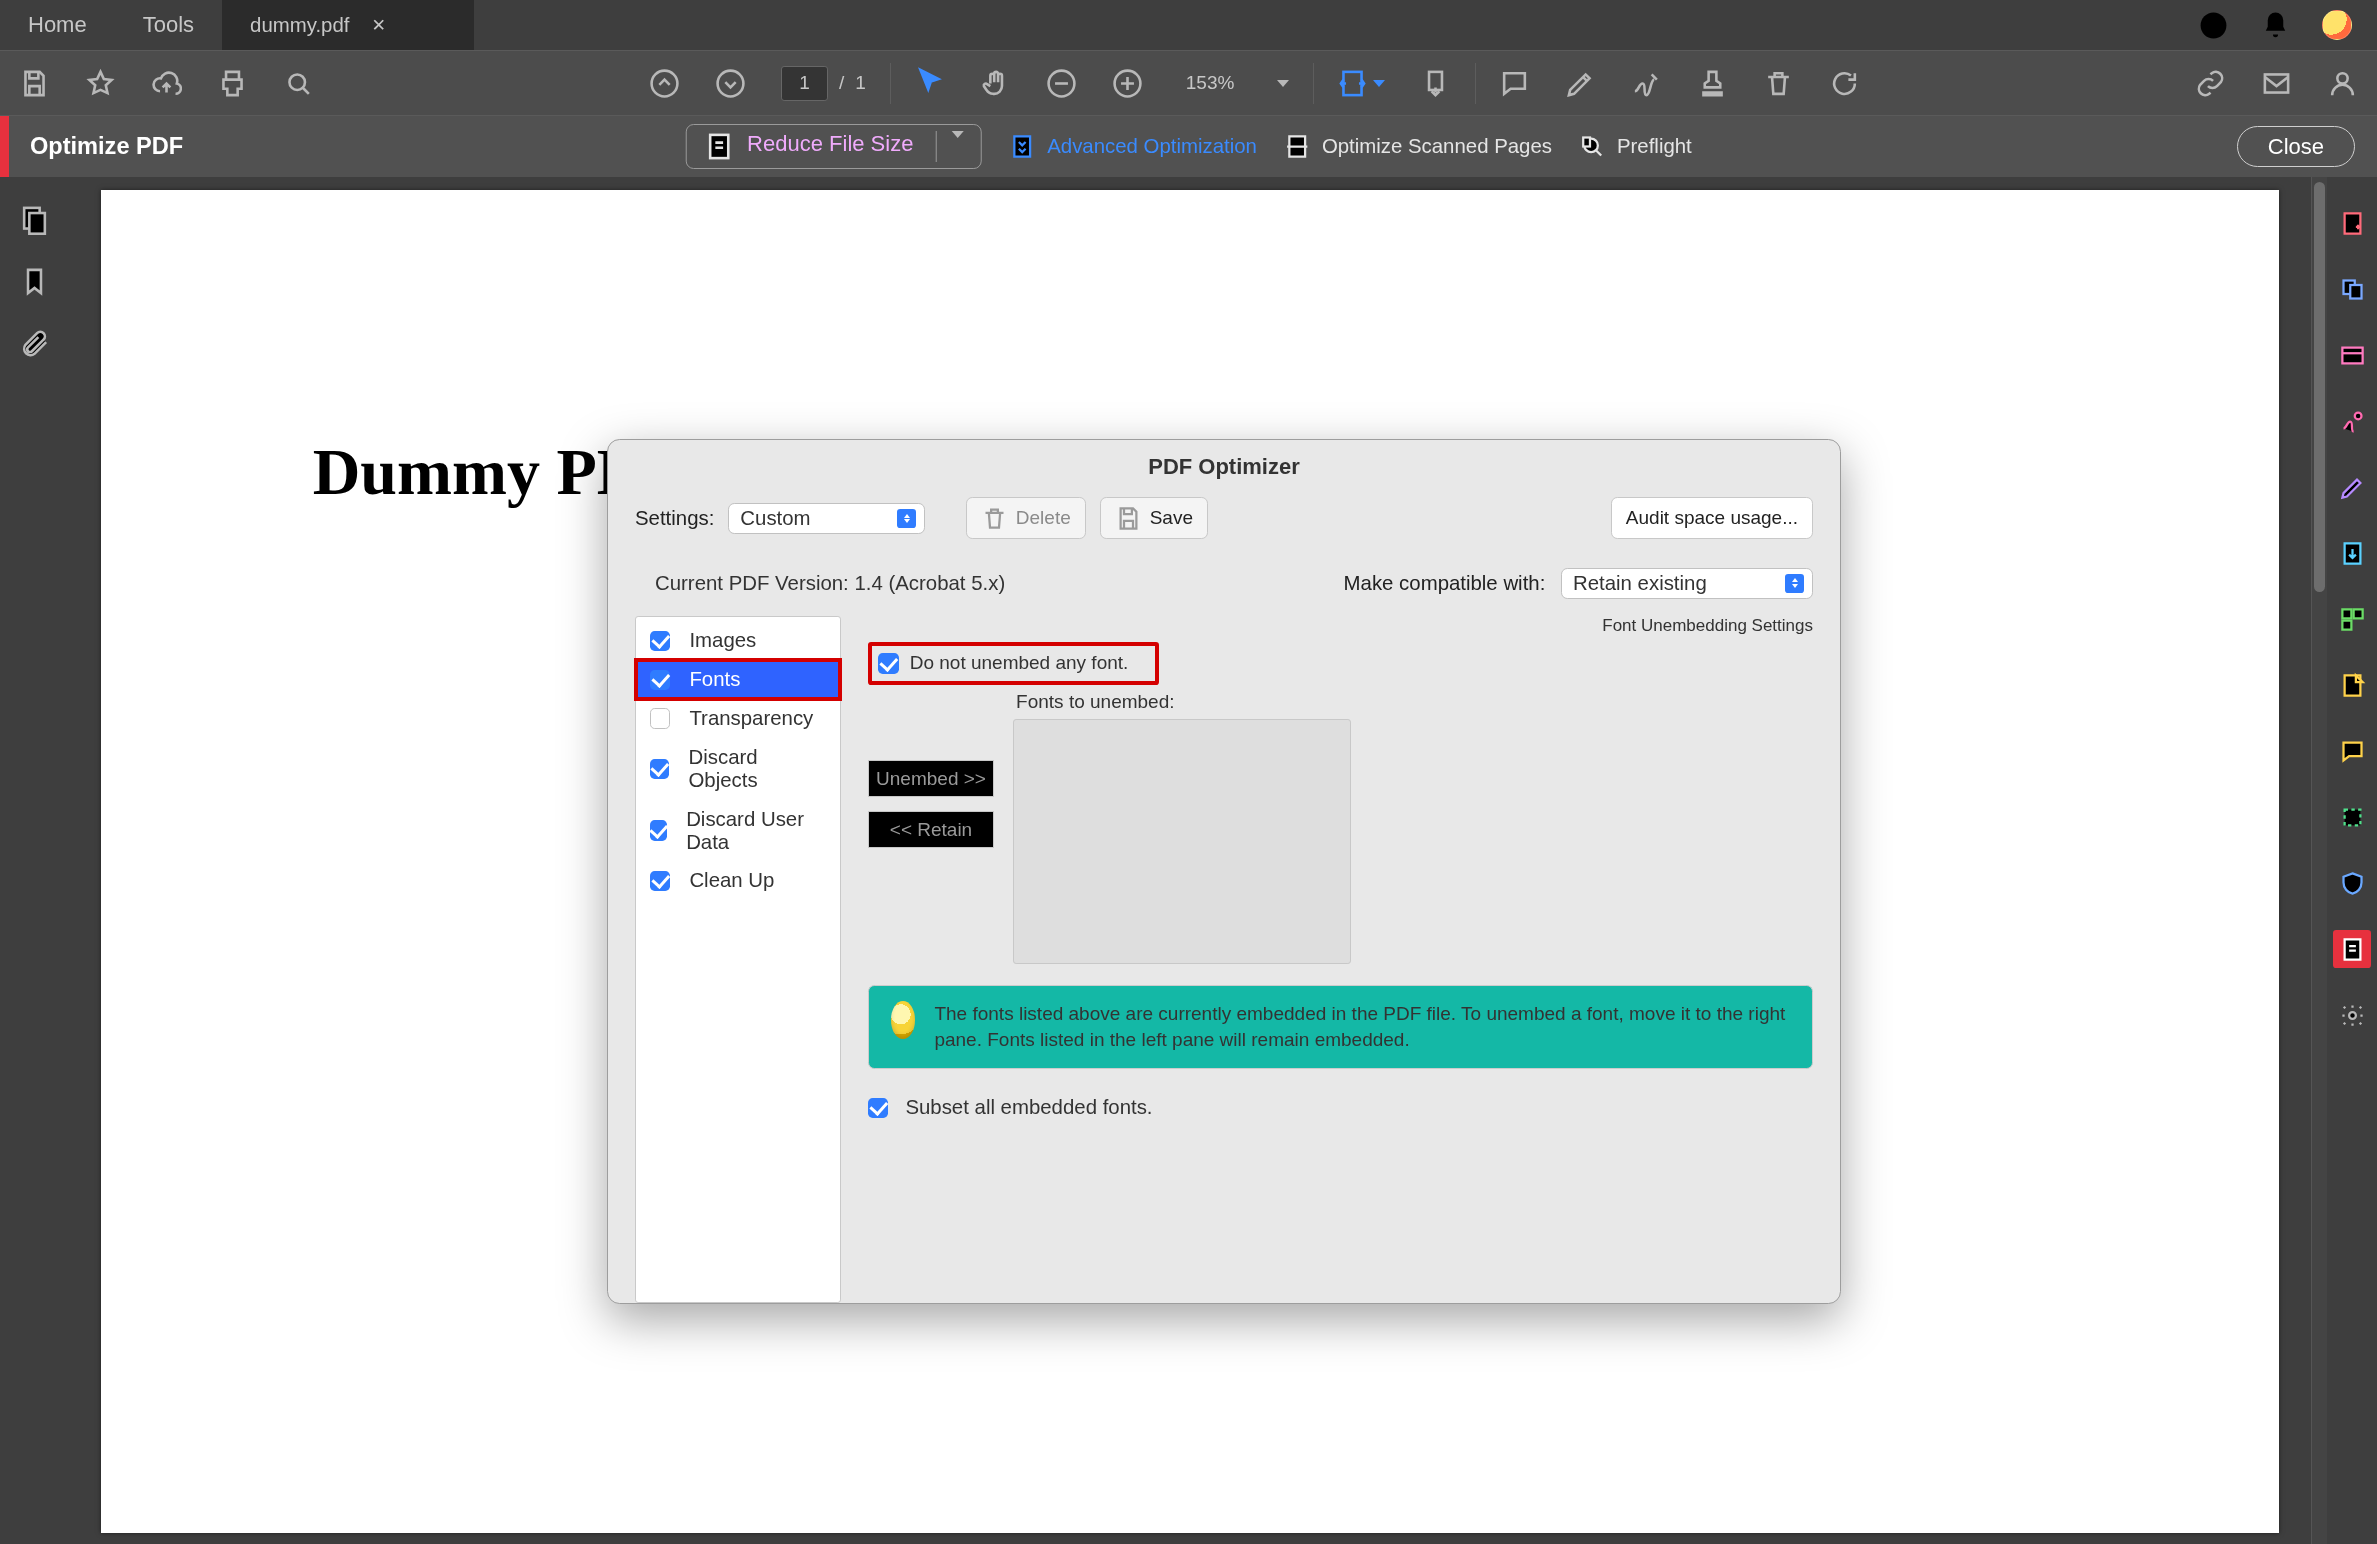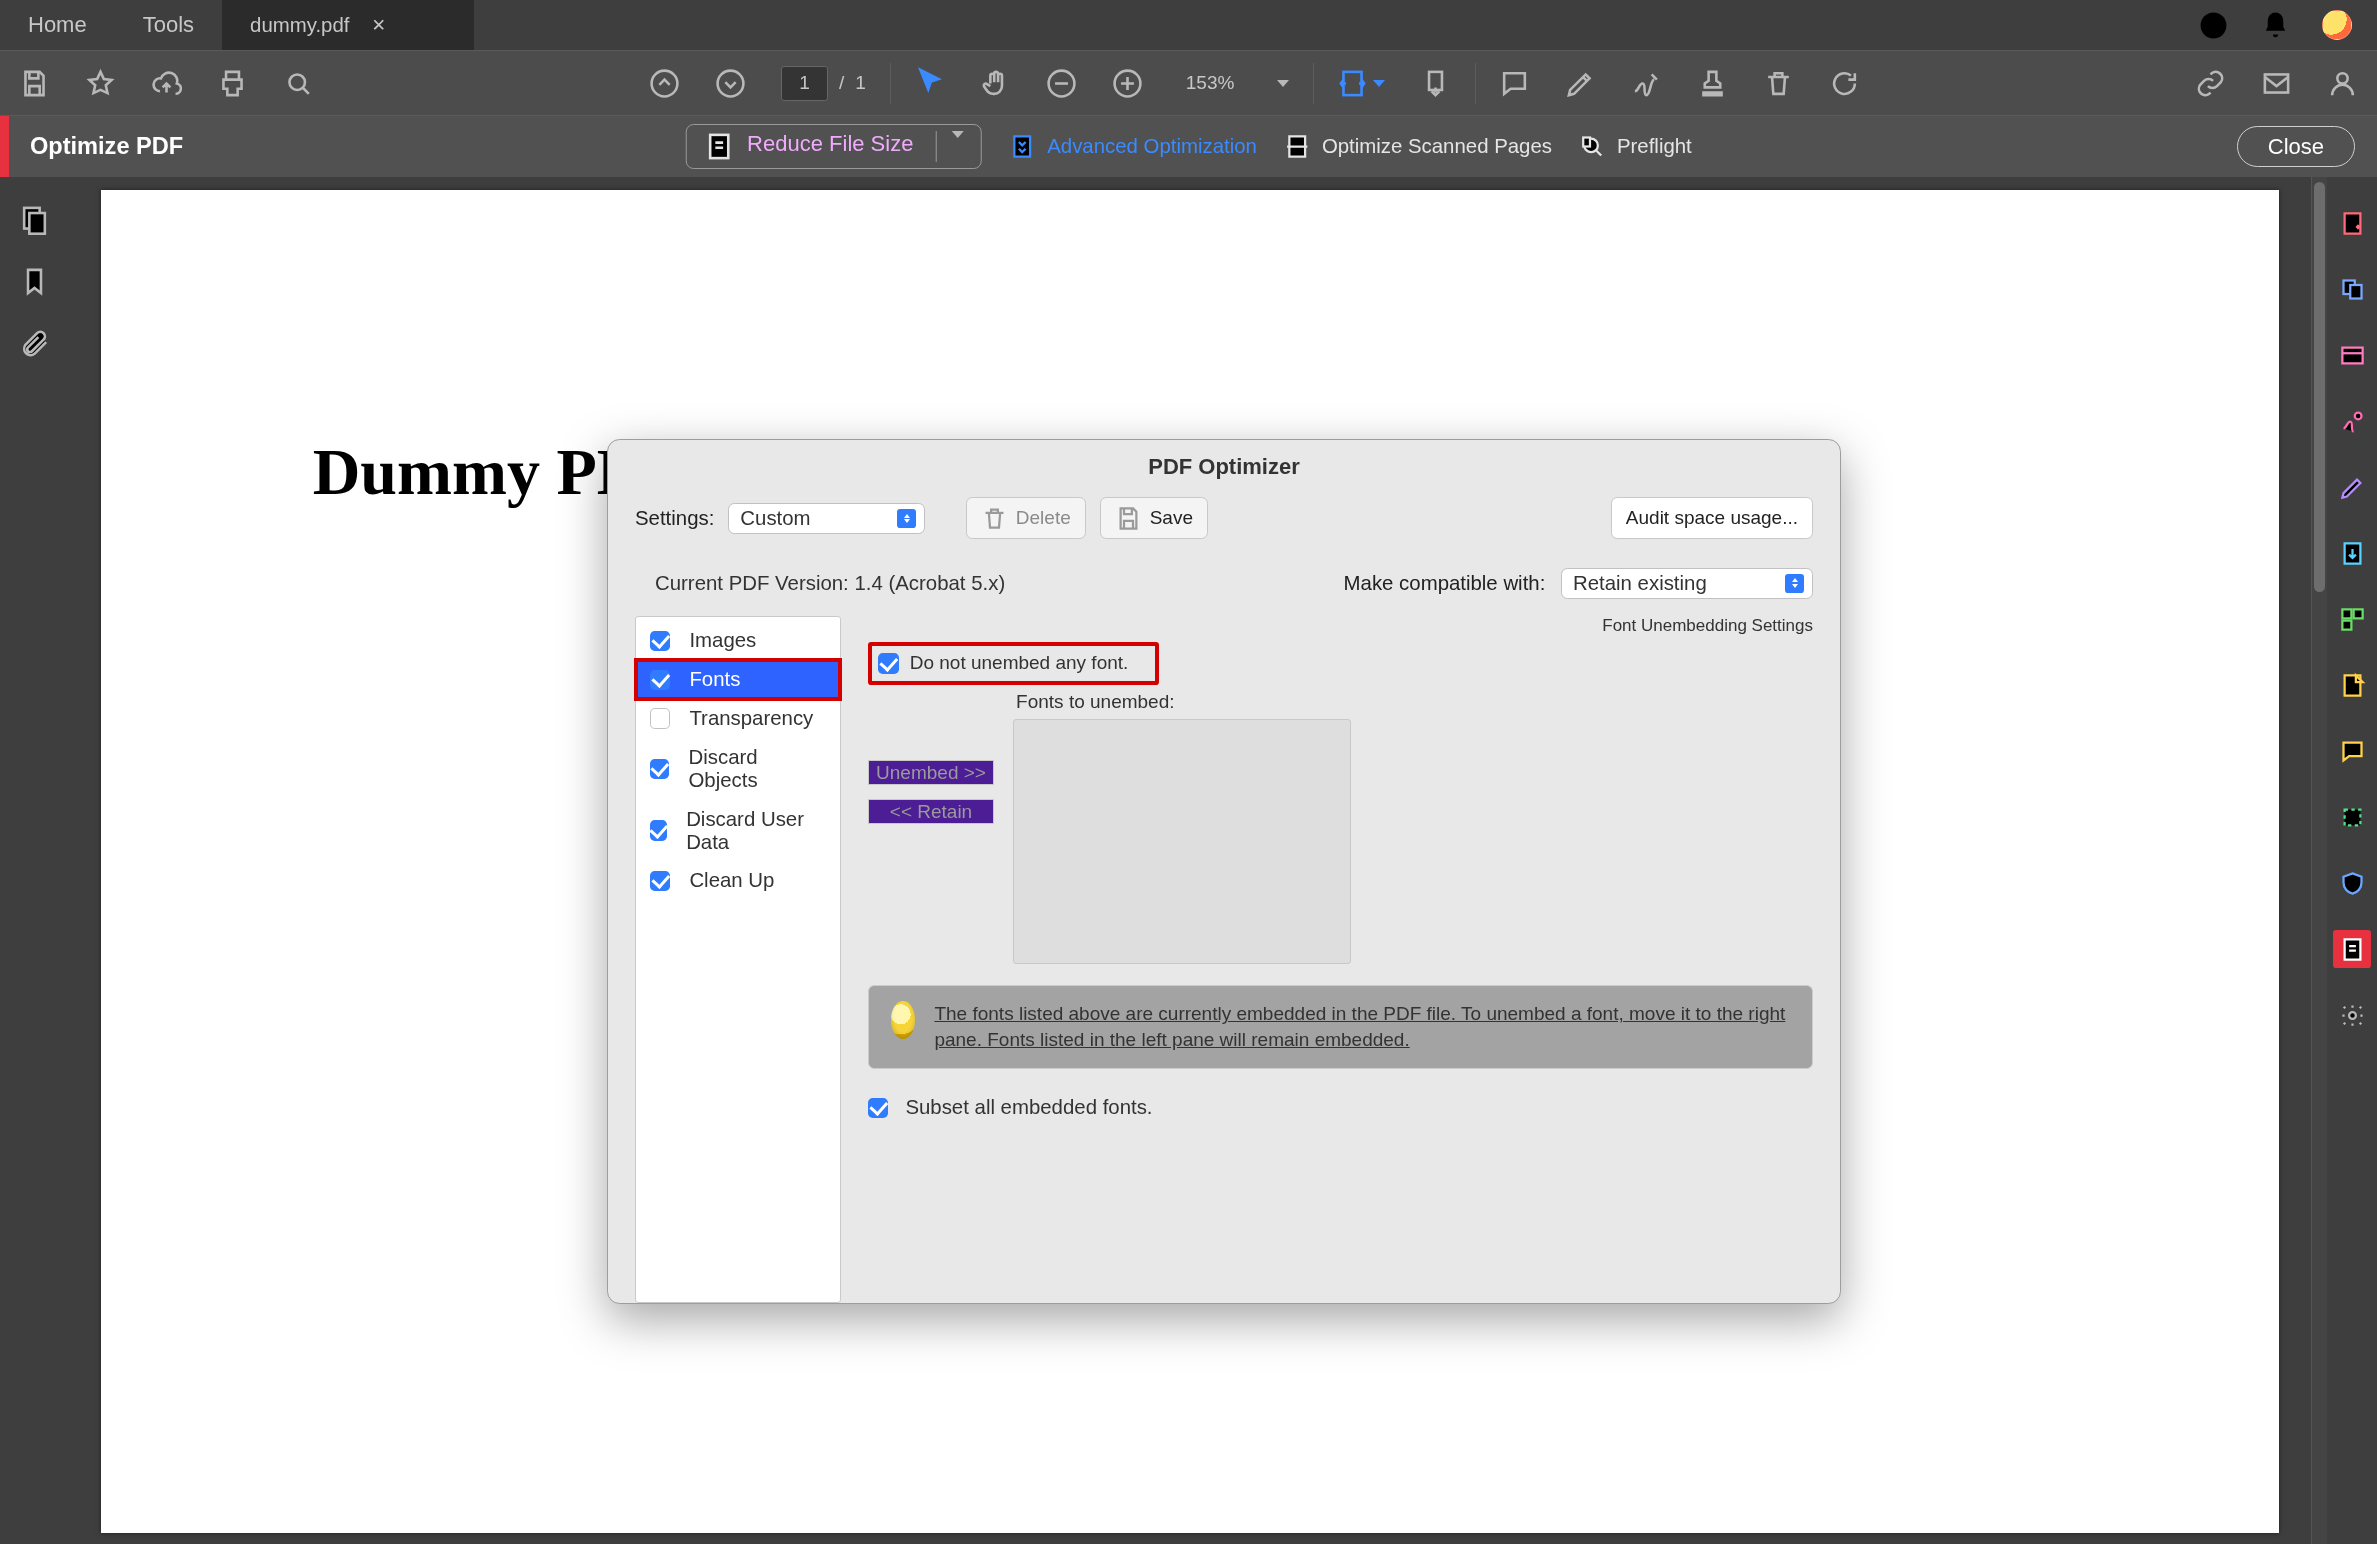--- a/index.html
+++ b/index.html
@@ -227,29 +227,28 @@
   }
   .sub-label { font-size:19px; }
   .two-cols { display:flex; gap:19px; align-items:flex-start; margin-top:6.3px; }
   .listbox {
     width: 338px; height: 245px;
     background:#dedede; border:0.8px solid #c8c8c8; border-radius:3.1px;
   }
   .col-head { font-size:19px; margin-bottom:6.3px; padding-left:3.1px; }
   .mid-btns { display:flex; flex-direction:column; gap:14px; justify-content:center; }
   .pill {
-    min-width:126px; height:25px; border:0.8px solid #c8c8c8; border-radius:0;
-    background:#4c1d95; color:#9a9a9a; font-size:19px;
+    min-width:126px; height:37px; border:0.8px solid #c8c8c8; border-radius:0;
+    background:#000000; color:#9a9a9a; font-size:19px;
     display:flex; align-items:center; justify-content:center;
   }
   .hintbox {
     margin-top:20.4px; display:flex; gap:19px;
-    background:#a3a3a3; border:0.8px solid #cccccc; border-radius:6.3px;
+    background:#14b8a6; border:0.8px solid #cccccc; border-radius:6.3px;
     padding: 15.7px 22px;
-    text-decoration: underline;
   }
   .bulb {
     width:38px;height:38px;border-radius:50%;
     background: radial-gradient(circle at 40% 35%, #fff7b0 0 35%, #f7d438 35% 70%, #d8a800 70% 100%);
     box-shadow: inset 0 -3.1px 4.7px rgba(0,0,0,.15);
   }
   .hinttext { font-size:19px; line-height:1.35; color:#333; }
 
   .modal-footer {
     display:flex; justify-content:flex-end; gap:17.3px;

